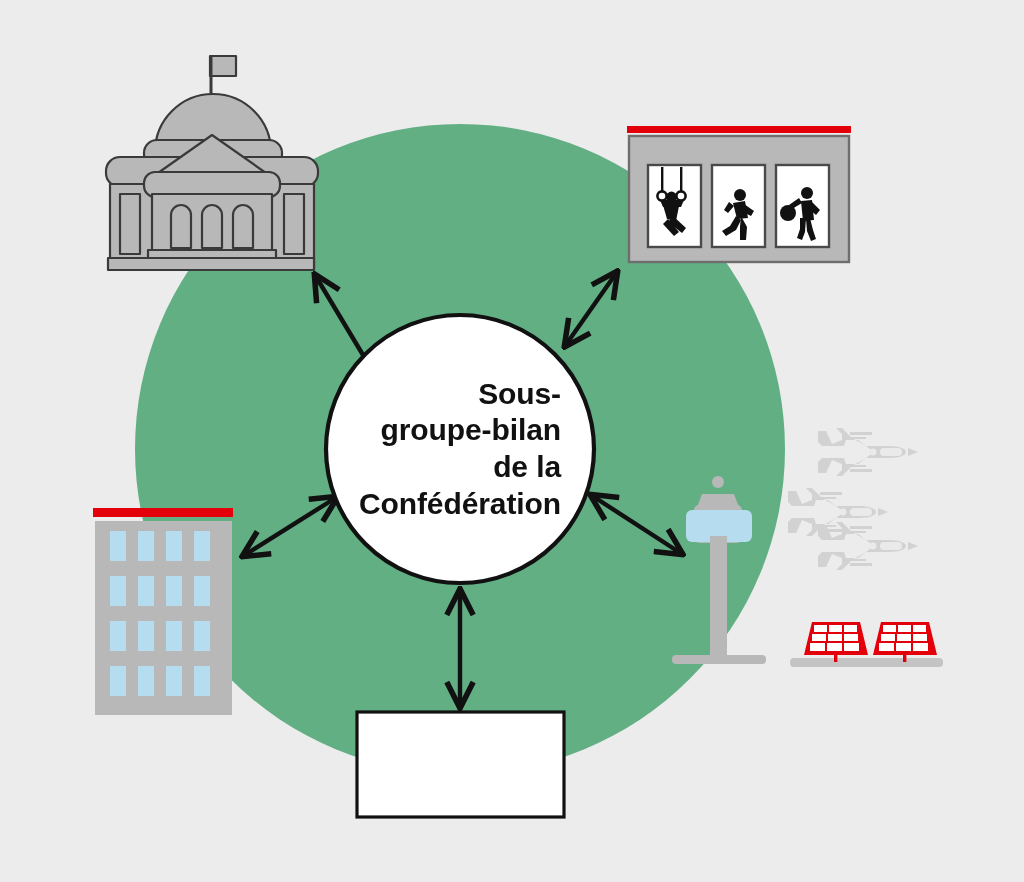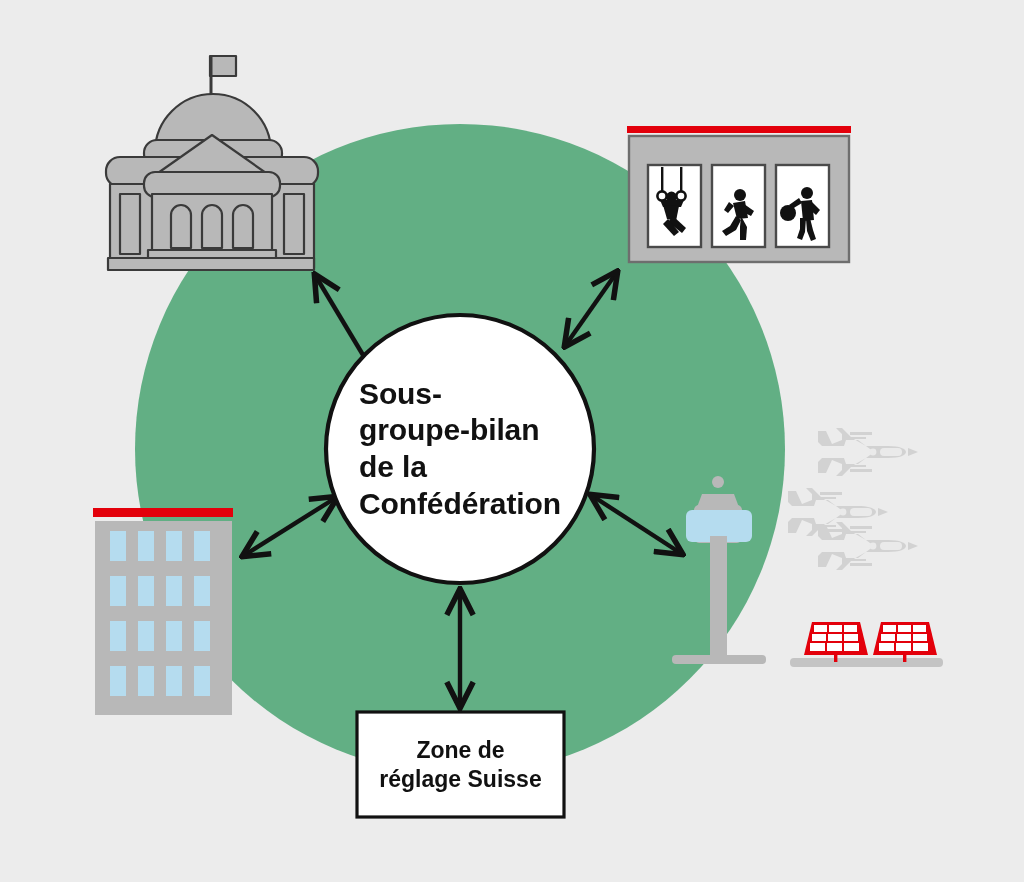--- a/index.html
+++ b/index.html
@@ -26,21 +26,21 @@
   }
   .center-label {
     position: absolute;
     left: 325px;
     top: 315px;
     width: 270px;
     height: 268px;
     display: flex;
     align-items: center;
     justify-content: center;
-    text-align: left;
+    text-align: right;
     font-size: 30px;
     font-weight: bold;
     line-height: 1.22;
     color: #111111;
     letter-spacing: -0.1px;
     pointer-events: none;
   }
   .box-label {
     position: absolute;
     left: 357px;
@@ -285,18 +285,14 @@
     </g>
   </svg>
 
   <div class="center-label">
     <span class="nowrap-block">Sous-
 groupe-bilan
 de la
 Confédération</span>
   </div>
 
-  <div class="box-label">
-    <span class="nowrap-block">Zone de
-réglage Suisse</span>
-  </div>
 
 </div>
 
 </body></html>

